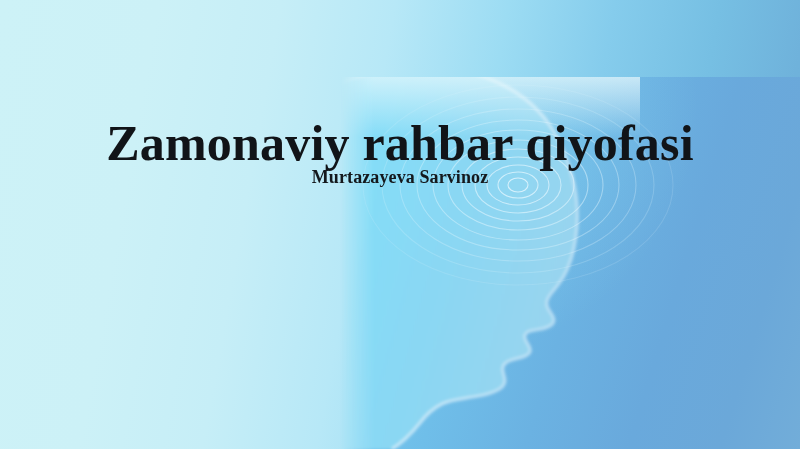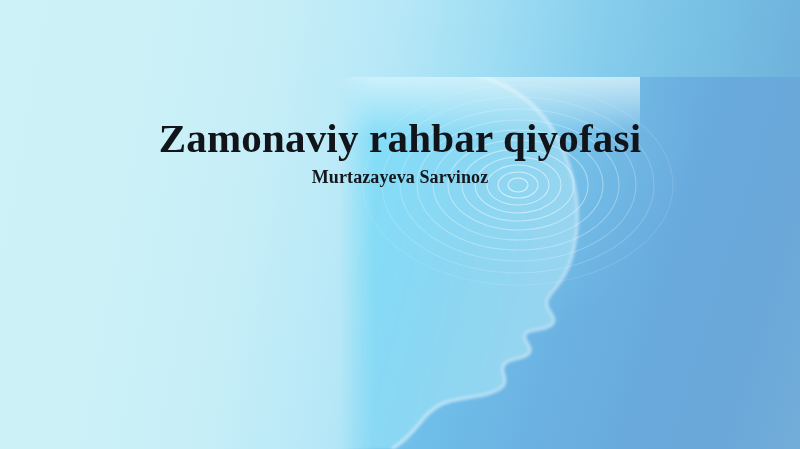--- a/index.html
+++ b/index.html
@@ -92,21 +92,21 @@
     width: 800px;
     text-align: center;
     pointer-events: none;
   }
   #slide-title {
     position: absolute;
     top: 117px;
     left: 0;
     width: 800px;
     margin: 0;
-    font-size: 41px;
+    font-size: 50px;
     font-weight: bold;
     line-height: 1.05;
     color: #111418;
     letter-spacing: 0.2px;
     white-space: nowrap;
   }
   #slide-subtitle {
     position: absolute;
     top: 168px;
     left: 0;

